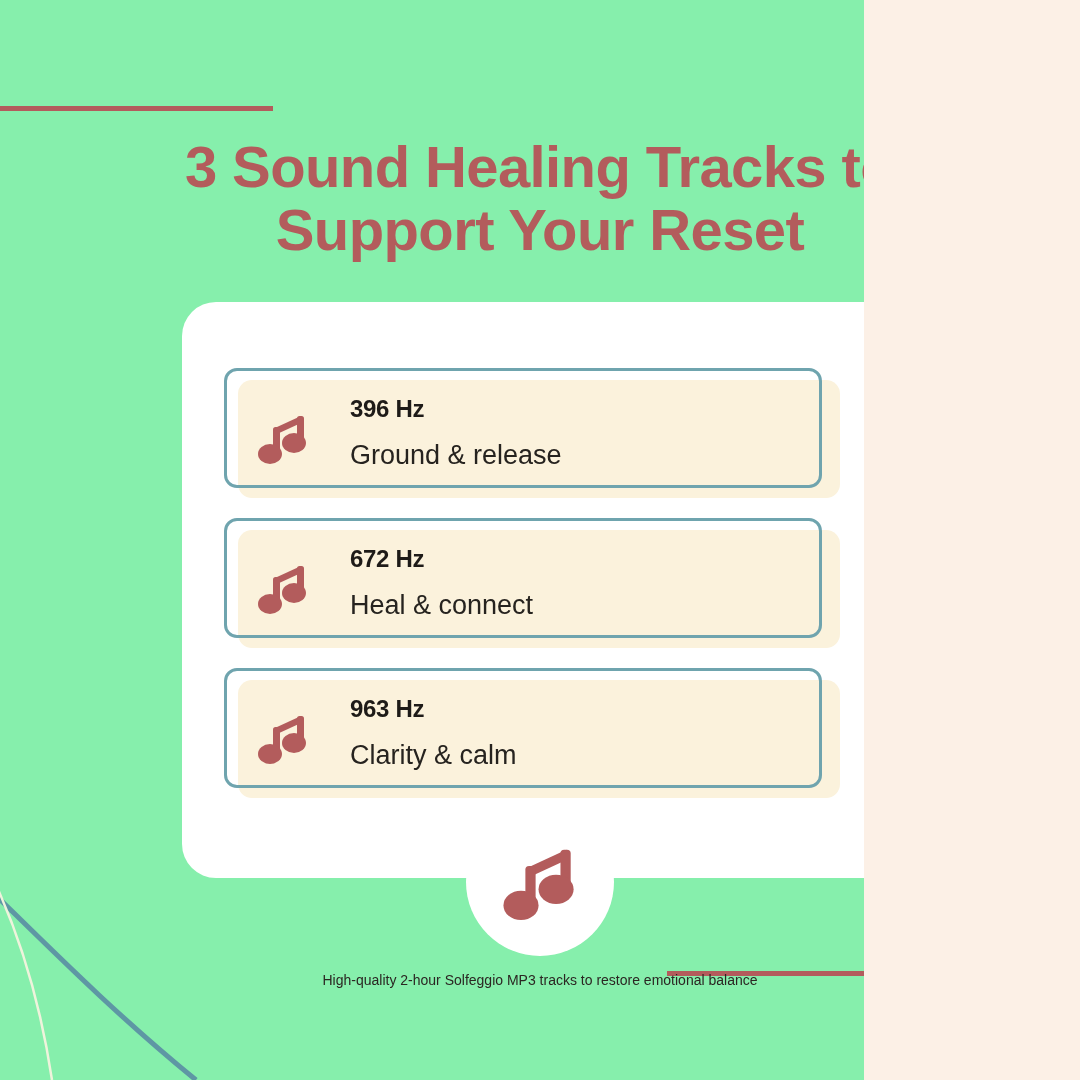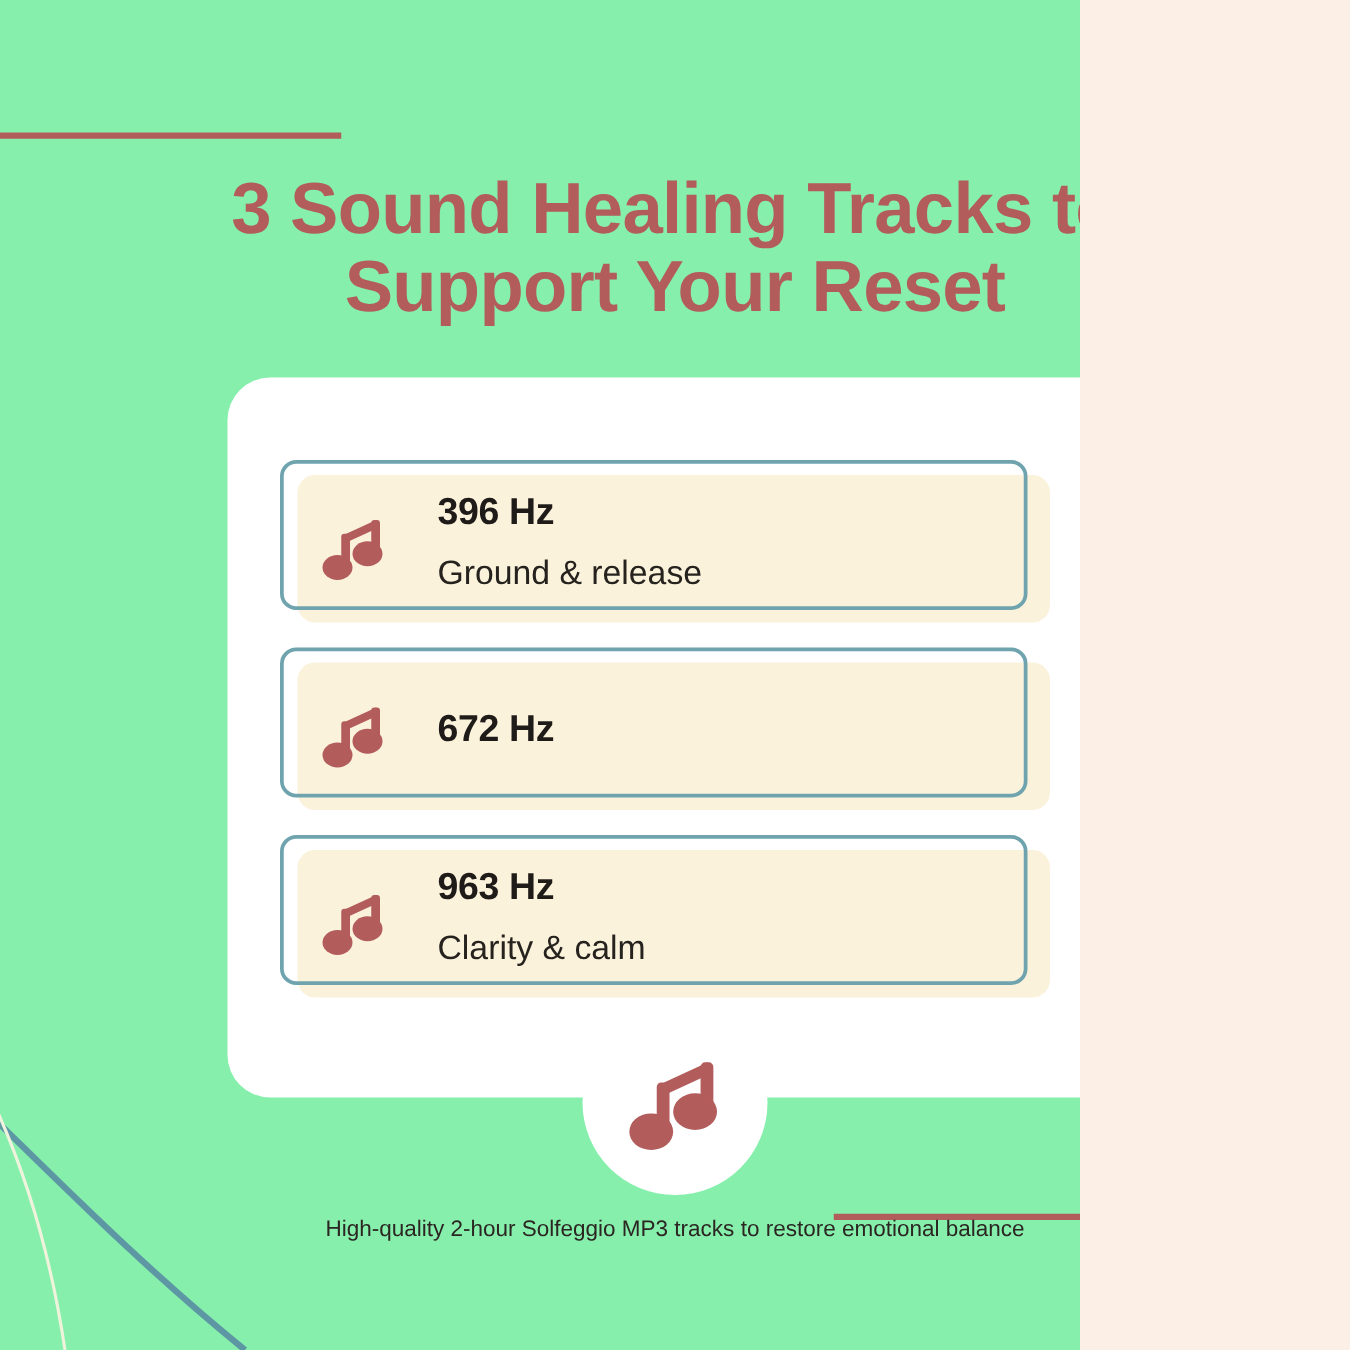--- a/index.html
+++ b/index.html
@@ -139,21 +139,21 @@
     justify-content: center;
     padding-top: 8px;
   }
 
   .card-text {
     flex: 1 1 auto;
     padding-left: 8px;
   }
 
   .card-hz {
-    font-size: 30px;
+    font-size: 24px;
     font-weight: bold;
     color: #1E1B18;
     line-height: 1.18;
     letter-spacing: -0.3px;
   }
 
   .card-desc {
     font-size: 27px;
     font-weight: normal;
     color: #26231F;
@@ -176,21 +176,21 @@
     justify-content: center;
   }
 
   
   .footer {
     position: absolute;
     left: 0;
     top: 970px;
     width: 1080px;
     text-align: center;
-    font-size: 18px;
+    font-size: 14px;
     color: #2B2622;
     line-height: 1.45;
     padding: 0 228px;
     z-index: 3;
   }
 </style>
 </head>
 <body>
 
 <div class="canvas">
@@ -242,20 +242,21 @@
           <svg width="52" height="56" viewBox="0 0 52 56" aria-hidden="true">
             <path d="M20 17 L44 6 L44 13 L20 24 Z" fill="#B35C5C"></path>
             <rect x="16" y="17" width="7" height="26" rx="2.5" fill="#B35C5C"></rect>
             <rect x="40" y="6" width="7" height="26" rx="2.5" fill="#B35C5C"></rect>
             <ellipse cx="13" cy="44" rx="12" ry="10" fill="#B35C5C"></ellipse>
             <ellipse cx="37" cy="33" rx="12" ry="10" fill="#B35C5C"></ellipse>
           </svg>
         </div>
         <div class="card-text">
           <div class="card-hz">672 Hz</div>
+          <div class="card-desc">Heal &amp; connect</div>
         </div>
       </div>
     </div>
 
     <div class="card">
       <div class="card-fill"></div>
       <div class="card-outline"></div>
       <div class="card-body">
         <div class="card-icon">
           <svg width="52" height="56" viewBox="0 0 52 56" aria-hidden="true">

